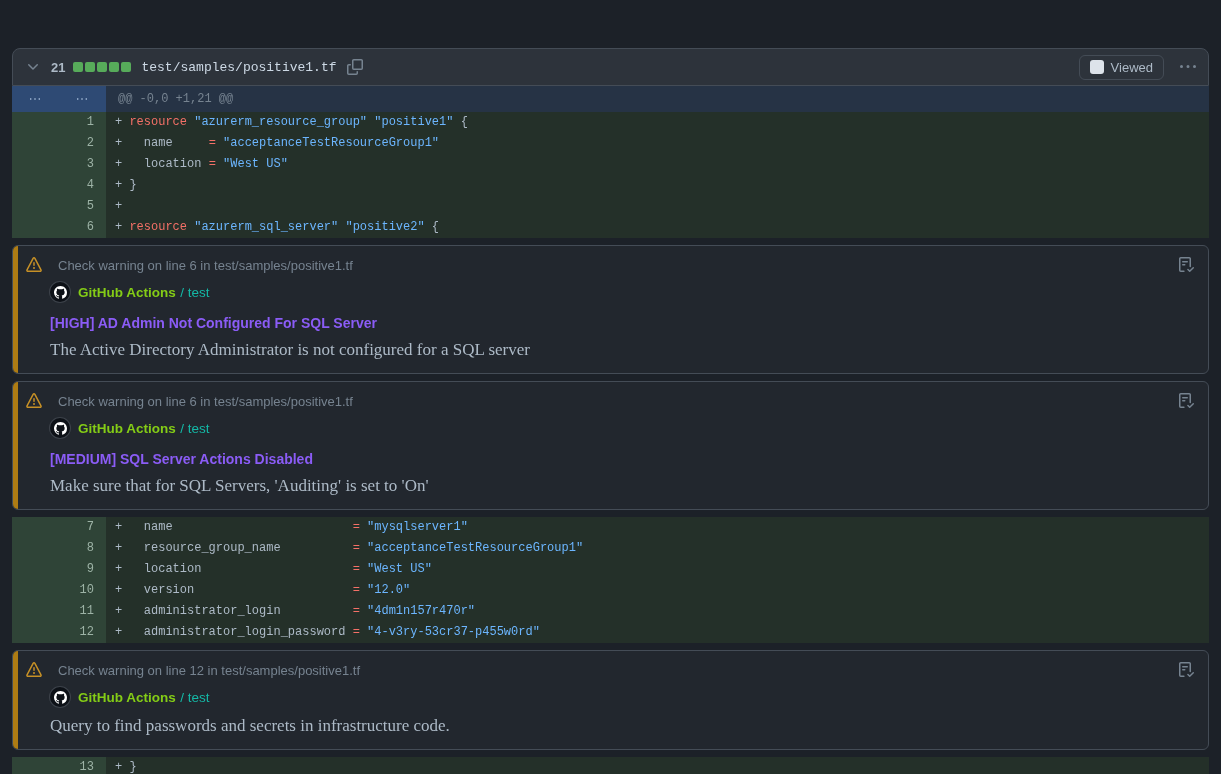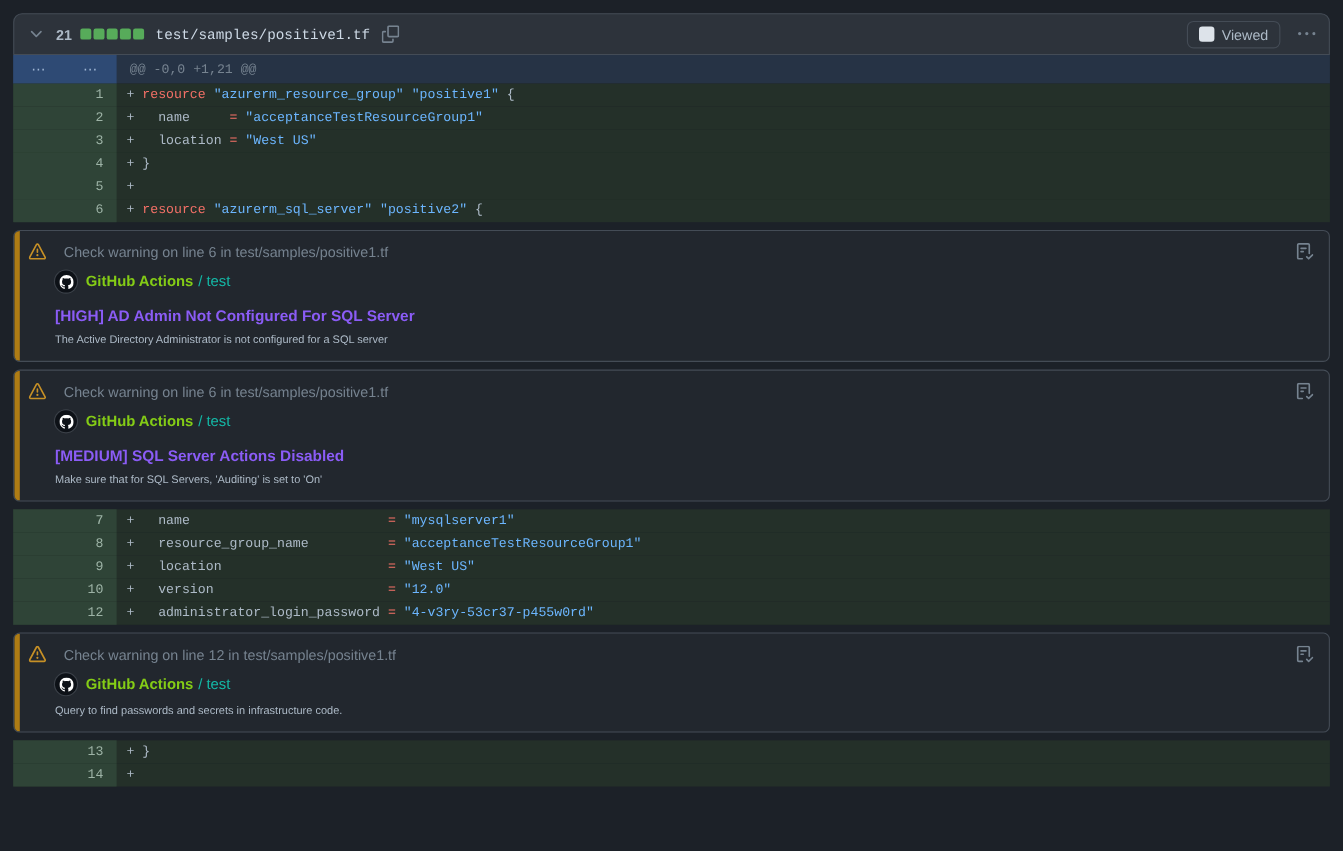--- a/index.html
+++ b/index.html
@@ -9,21 +9,21 @@
     font-family:"Liberation Sans", sans-serif;
     color:#adbac7;
   }
   .page { padding:12px 12px 0 12px; }
 
   
   .file-header {
     height:38px; background:#2d333b;
     border:1px solid #444c56; border-bottom:1px solid #444c56;
     border-radius:8px 8px 0 0;
-    display:flex; align-items:center; padding:0 12px;
+    display:flex; align-items:center; padding:0 12px;margin-top:36px;
   }
   .icon-btn { background:none; border:none; cursor:pointer; display:flex; align-items:center; color:#768390; padding:0; }
   .icon-btn svg { fill:#768390; }
   .chg-count { font-size:13px; font-weight:600; color:#adbac7; margin:0 8px 0 10px; }
   .diffstat { display:flex; gap:2px; margin-right:10px; cursor:pointer; }
   .diffstat span { width:10px; height:10px; border-radius:2px; }
   .file-name {
     font-family:"Liberation Mono","DejaVu Sans Mono",monospace;
     font-size:13px; color:#cdd9e5; text-decoration:none; margin-right:10px; cursor:pointer;
   }
@@ -82,22 +82,22 @@
   .avatar {
     width:20px; height:20px; border-radius:50%; background:#0d1117;
     display:flex; align-items:center; justify-content:center; flex:none;
     box-shadow:0 0 0 1px rgba(205,217,229,0.15);
   }
   .app-name { font-size:13.5px; font-weight:700; color:#84cc16; cursor:pointer; }
   .app-context { font-size:13.5px; color:#14b8a6; }
   .ann-title { margin-top:13px; font-size:14px; font-weight:700; color:#8b5cf6; }
   .ann-body {
     margin-top:9px;
-    font-family:Liberation Sans, sans-serif;
-    font-size:10px; color:#adbac7;
+    font-family:Liberation Serif, serif;
+    font-size:17px; color:#adbac7;
   }
 </style>
 </head>
 <body>
 
 <div class="page">
 
   <div class="file-header">
     <button class="icon-btn">
       <svg width="16" height="16" viewBox="0 0 16 16">
@@ -233,20 +233,24 @@
       </div>
       <div class="code-row">
         <div class="code-gutter">9</div>
         <div class="code-text"><span class="tok-t">+   location                     </span><span class="tok-o">=</span><span class="tok-t"> </span><span class="tok-s">"West US"</span></div>
       </div>
       <div class="code-row">
         <div class="code-gutter">10</div>
         <div class="code-text"><span class="tok-t">+   version                      </span><span class="tok-o">=</span><span class="tok-t"> </span><span class="tok-s">"12.0"</span></div>
       </div>
       <div class="code-row">
+        <div class="code-gutter">11</div>
+        <div class="code-text"><span class="tok-t">+   administrator_login          </span><span class="tok-o">=</span><span class="tok-t"> </span><span class="tok-s">"4dm1n157r470r"</span></div>
+      </div>
+      <div class="code-row">
         <div class="code-gutter">12</div>
         <div class="code-text"><span class="tok-t">+   administrator_login_password </span><span class="tok-o">=</span><span class="tok-t"> </span><span class="tok-s">"4-v3ry-53cr37-p455w0rd"</span></div>
       </div>
     </div>
   <div>
   <div class="annotation">
     <span class="stripe"></span>
     <div class="ann-header">
       <svg class="alert" width="16" height="16" viewBox="0 0 16 16">
             <path d="M6.457 1.047c.659-1.234 2.427-1.234 3.086 0l6.082 11.378A1.75 1.75 0 0 1 14.082 15H1.918a1.75 1.75 0 0 1-1.543-2.575Zm1.763.707a.25.25 0 0 0-.44 0L1.698 13.132a.25.25 0 0 0 .22.368h12.164a.25.25 0 0 0 .22-.368Zm.53 3.996v2.5a.75.75 0 0 1-1.5 0v-2.5a.75.75 0 0 1 1.5 0ZM9 11a1 1 0 1 1-2 0 1 1 0 0 1 2 0Z"></path>

